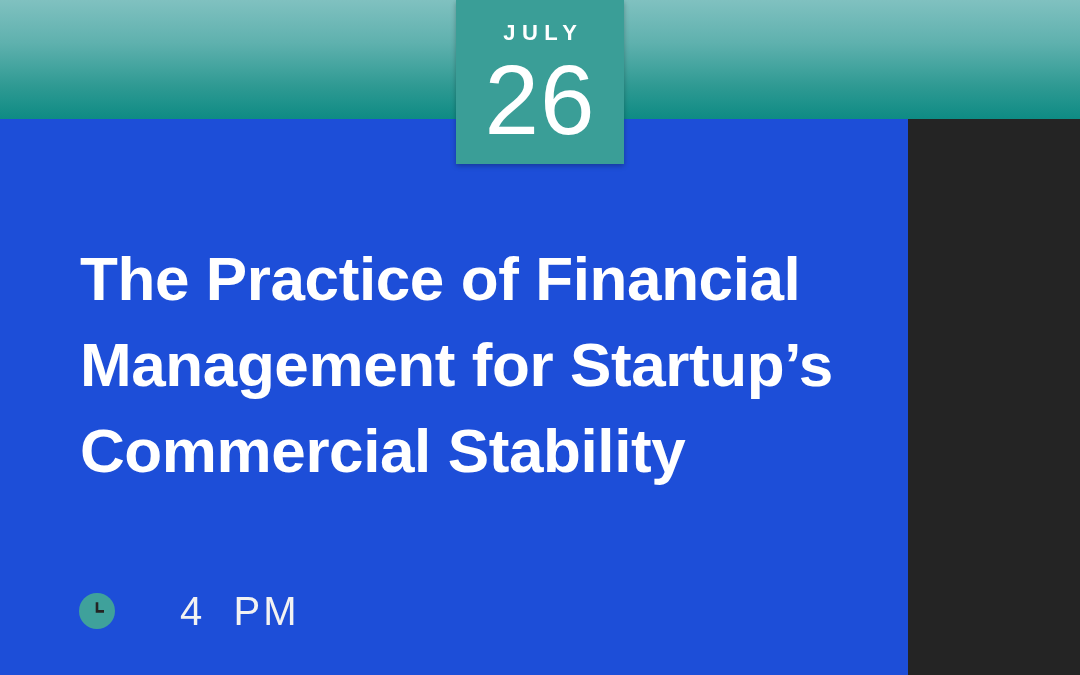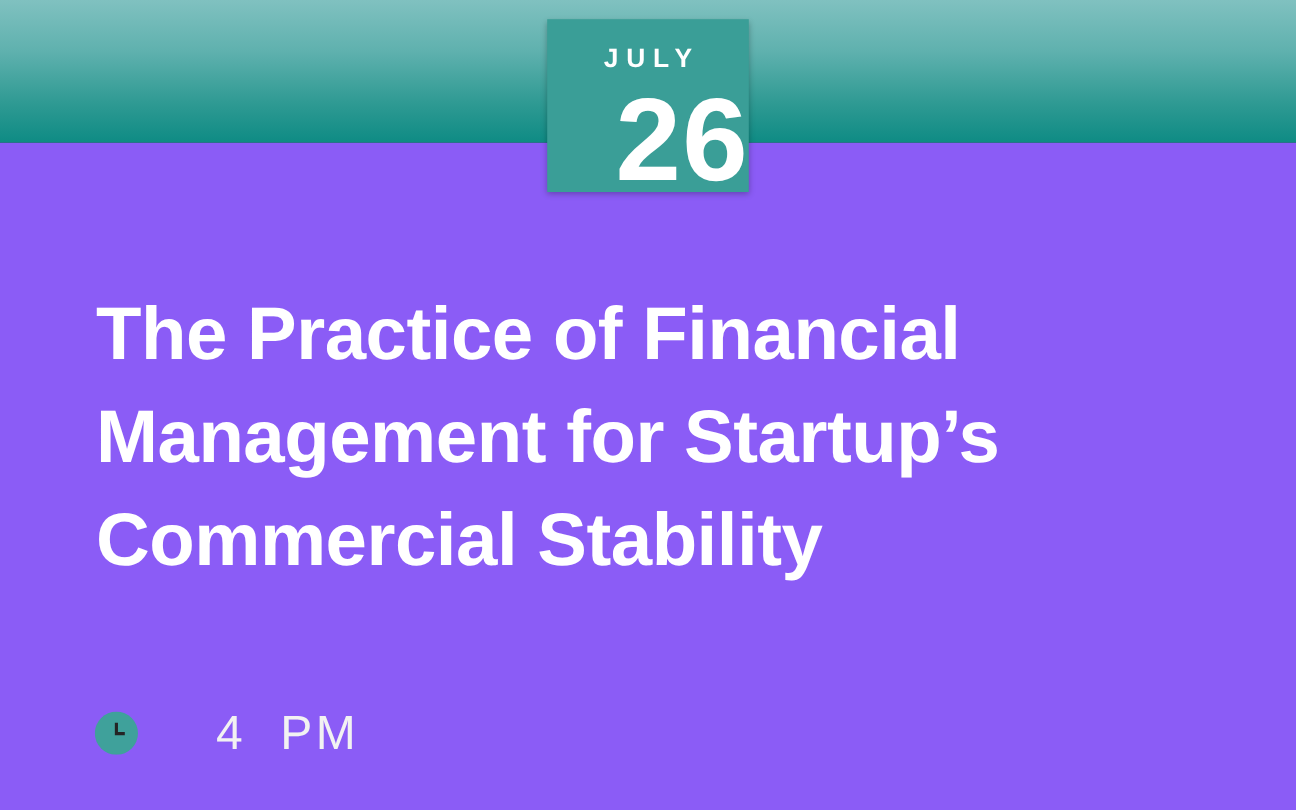--- a/index.html
+++ b/index.html
@@ -30,57 +30,56 @@
     top: 0;
     width: 1080px;
     height: 119px;
     background: linear-gradient(to bottom, #80c1c0 0%, #5fb1ae 36%, #2f9a93 72%, #0e8b84 100%);
   }
 
   
   #date-badge {
     position: absolute;
     left: 456px;
-    top: 16px;
+    top: 0;
     width: 168px;
-    height: 144px;
+    height: 164px;
     background: #3a9e97;
     box-shadow: 0 2px 5px rgba(0,0,0,0.28);
     text-align: center;
     z-index: 5;
   }
   #date-month {
     display: block;
     margin-top: 22px;
     color: #ffffff;
     font-size: 22px;
     font-weight: 600;
     letter-spacing: 6.5px;
     text-indent: 6.5px;
     line-height: 1;
   }
   #date-day {
     display: block;
     margin-top: 6px;
     color: #ffffff;
     font-size: 98px;
-    font-weight: 700;
+    font-weight: 400;
     letter-spacing: 1px;
     line-height: 1.03;
-    text-align: right;
   }
 
   
   #body-area {
     position: absolute;
     left: 0;
     top: 119px;
-    width: 1080px;
+    width: 908px;
     height: 556px;
-    background: #8b5cf6;
+    background: #1d4ed8;
   }
 
   #event-title {
     position: absolute;
     left: 80px;
     top: 117px;
     width: 880px;
     margin: 0;
     color: #ffffff;
     font-size: 62px;

